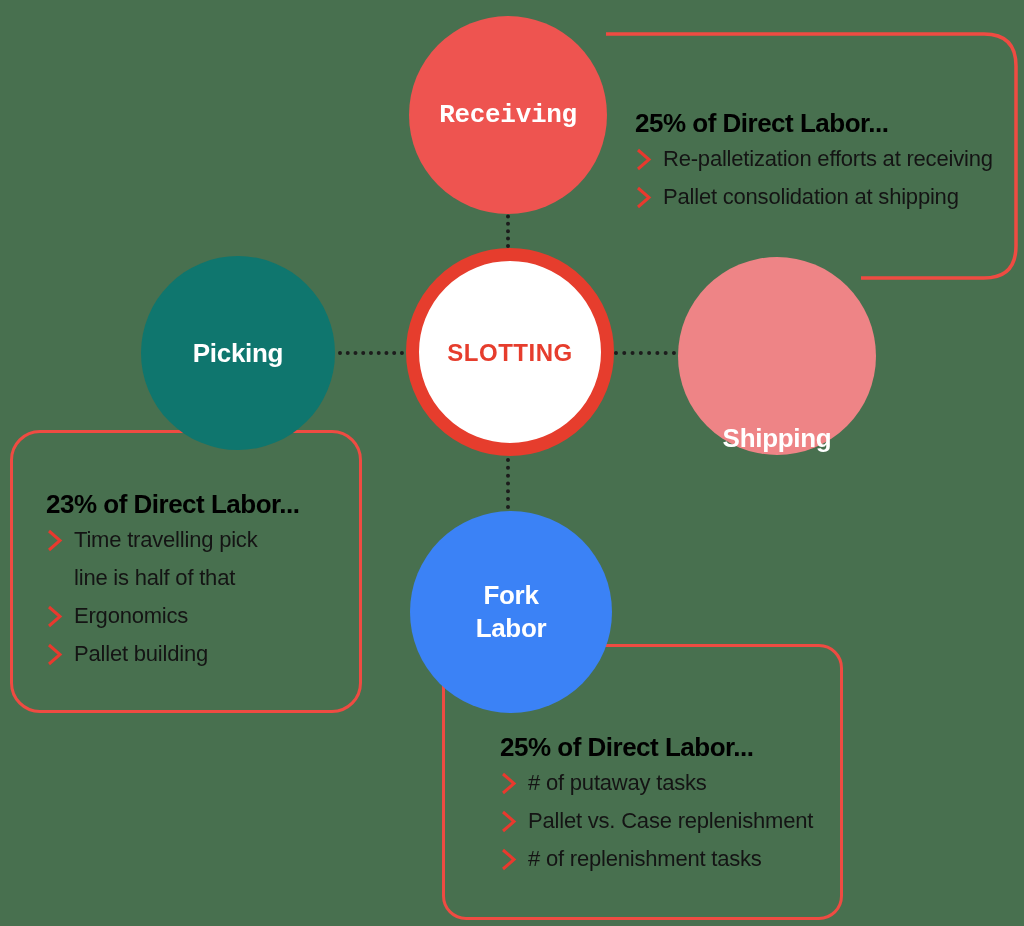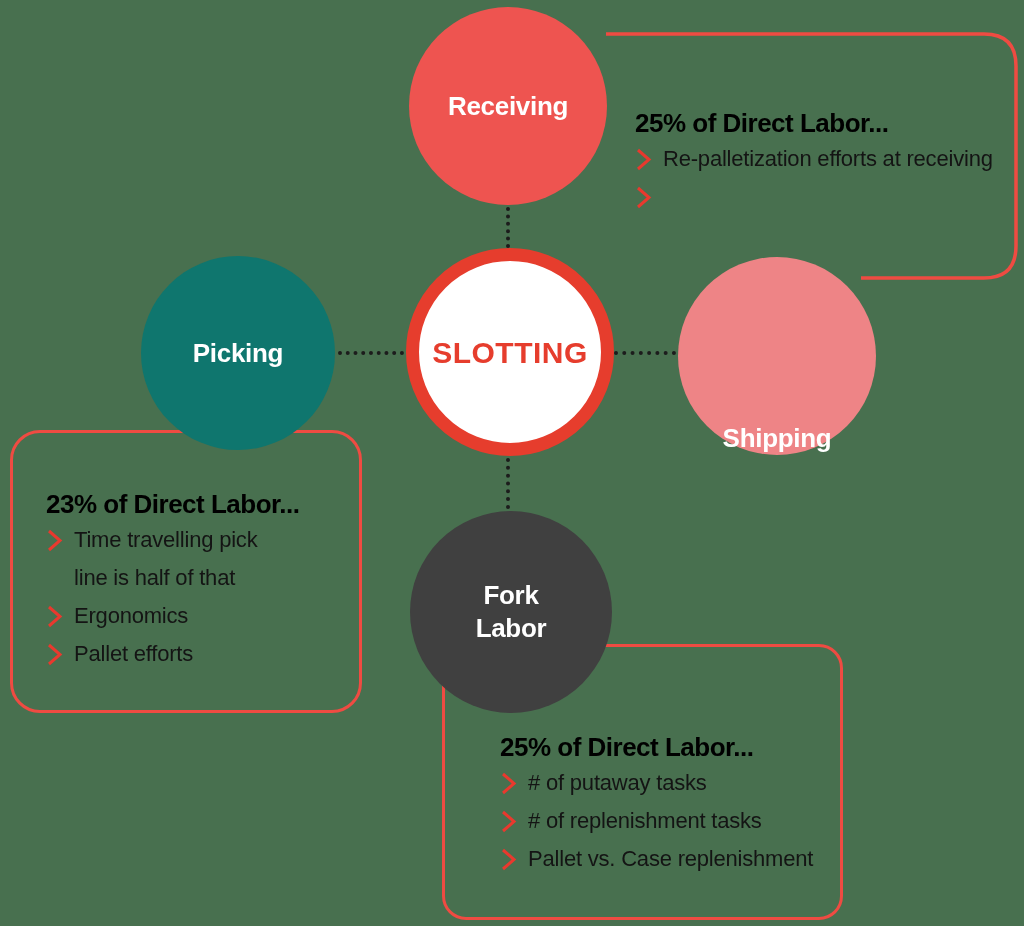--- a/index.html
+++ b/index.html
@@ -18,34 +18,34 @@
     text-align:center;
     z-index:3;
   }
   .circle .lbl{
     color:#ffffff;
     font-weight:700;
     font-size:26px;
     letter-spacing:-0.3px;
     line-height:33px;
   }
-  #node-receiving{left:409px;top:7px;width:198px;height:198px;background:#EE5450;}
+  #node-receiving{left:409px;top:16px;width:198px;height:198px;background:#EE5450;font-family:Liberation Mono, monospace;}
   #node-picking{left:141px;top:256px;width:194px;height:194px;background:#D43029;}
   #node-shipping{left:678px;top:257px;width:198px;height:198px;background:#EE8486;align-items:flex-end;}
   #node-fork{left:410px;top:511px;width:202px;height:202px;background:#F5BBBF;}
   #node-fork .lbl{width:110px;}
   #hub{
     left:406px;top:248px;width:208px;height:208px;
     background:#ffffff;
     border:13px solid #E63D2D;
     box-sizing:border-box;
   }
   #hub .lbl{
     color:#E63D2D;
-    font-size:30px;
+    font-size:24px;
     font-weight:700;
     letter-spacing:0.5px;
   }
   
   .conn{position:absolute;z-index:1;}
   .conn.v{border-left:4px dotted #1C1C1C;width:0;}
   .conn.h{border-top:4px dotted #1C1C1C;height:0;}
   #conn-top{left:506px;top:207px;height:41px;}
   #conn-bottom{left:506px;top:458px;height:51px;}
   #conn-left{top:351px;left:338px;width:66px;}
@@ -109,39 +109,40 @@
 
   <div class="circle" id="node-receiving" style="background: rgb(238, 84, 80);">
     <span class="lbl">Receiving</span>
   </div>
   <div class="circle" id="node-picking" style="background: #0f766e;">
     <span class="lbl">Picking</span>
   </div>
   <div class="circle" id="node-shipping" style="background: rgb(238, 132, 134);">
     <span class="lbl">Shipping</span>
   </div>
-  <div class="circle" id="node-fork" style="background: #404040;">
+  <div class="circle" id="node-fork" style="background: #3b82f6;">
     <span class="lbl">Fork Labor</span>
   </div>
   <div class="circle" id="hub" style="border-color: rgb(230, 61, 45);">
     <span class="lbl">SLOTTING</span>
   </div>
 
   <div class="callout" id="co-receiving">
     <div class="co-title">25% of Direct Labor...</div>
     <div class="bullet">
       <svg class="chev" viewBox="0 0 17 25">
         <polyline points="3,3 14,12.5 3,22" fill="none" stroke="#E9392E" stroke-width="3"></polyline>
       </svg>
       <span class="bullet-text">Re-palletization efforts at receiving</span>
     </div>
     <div class="bullet">
       <svg class="chev" viewBox="0 0 17 25">
         <polyline points="3,3 14,12.5 3,22" fill="none" stroke="#E9392E" stroke-width="3"></polyline>
       </svg>
+      <span class="bullet-text">Pallet consolidation at shipping</span>
     </div>
   </div>
 
   <div class="callout" id="co-picking">
     <div class="co-title">23% of Direct Labor...</div>
     <div class="bullet">
       <svg class="chev" viewBox="0 0 17 25">
         <polyline points="3,3 14,12.5 3,22" fill="none" stroke="#E9392E" stroke-width="3"></polyline>
       </svg>
       <span class="bullet-text">Time travelling pick
@@ -150,39 +151,39 @@
     <div class="bullet">
       <svg class="chev" viewBox="0 0 17 25">
         <polyline points="3,3 14,12.5 3,22" fill="none" stroke="#E9392E" stroke-width="3"></polyline>
       </svg>
       <span class="bullet-text">Ergonomics</span>
     </div>
     <div class="bullet">
       <svg class="chev" viewBox="0 0 17 25">
         <polyline points="3,3 14,12.5 3,22" fill="none" stroke="#E9392E" stroke-width="3"></polyline>
       </svg>
-      <span class="bullet-text">Pallet efforts</span>
+      <span class="bullet-text">Pallet building</span>
     </div>
   </div>
 
   <div class="callout" id="co-fork">
     <div class="co-title">25% of Direct Labor...</div>
     <div class="bullet">
       <svg class="chev" viewBox="0 0 17 25">
         <polyline points="3,3 14,12.5 3,22" fill="none" stroke="#E9392E" stroke-width="3"></polyline>
       </svg>
       <span class="bullet-text"># of putaway tasks</span>
     </div>
     <div class="bullet">
       <svg class="chev" viewBox="0 0 17 25">
         <polyline points="3,3 14,12.5 3,22" fill="none" stroke="#E9392E" stroke-width="3"></polyline>
       </svg>
-      <span class="bullet-text"># of replenishment tasks</span>
+      <span class="bullet-text">Pallet vs. Case replenishment</span>
     </div>
     <div class="bullet">
       <svg class="chev" viewBox="0 0 17 25">
         <polyline points="3,3 14,12.5 3,22" fill="none" stroke="#E9392E" stroke-width="3"></polyline>
       </svg>
-      <span class="bullet-text">Pallet vs. Case replenishment</span>
+      <span class="bullet-text"># of replenishment tasks</span>
     </div>
   </div>
 
 </div>
 
 </body></html>

